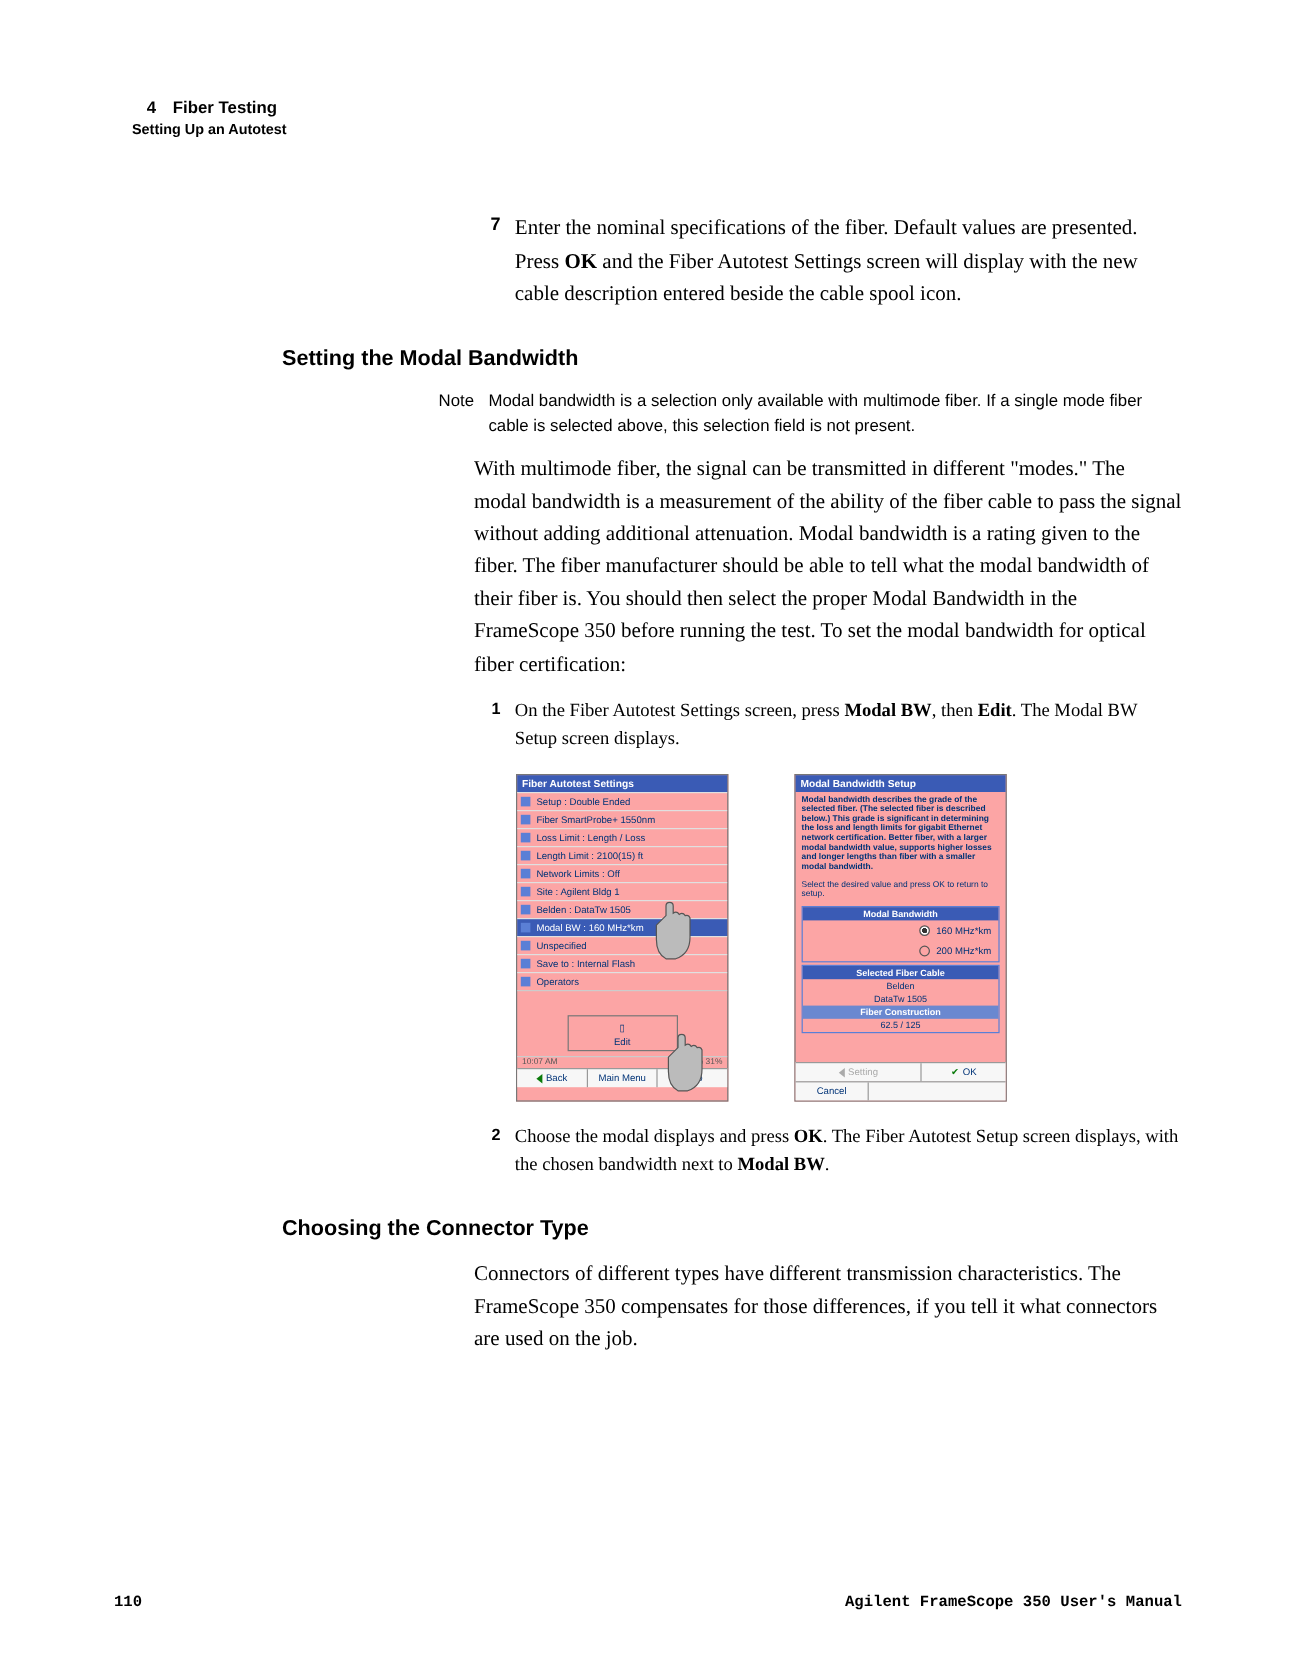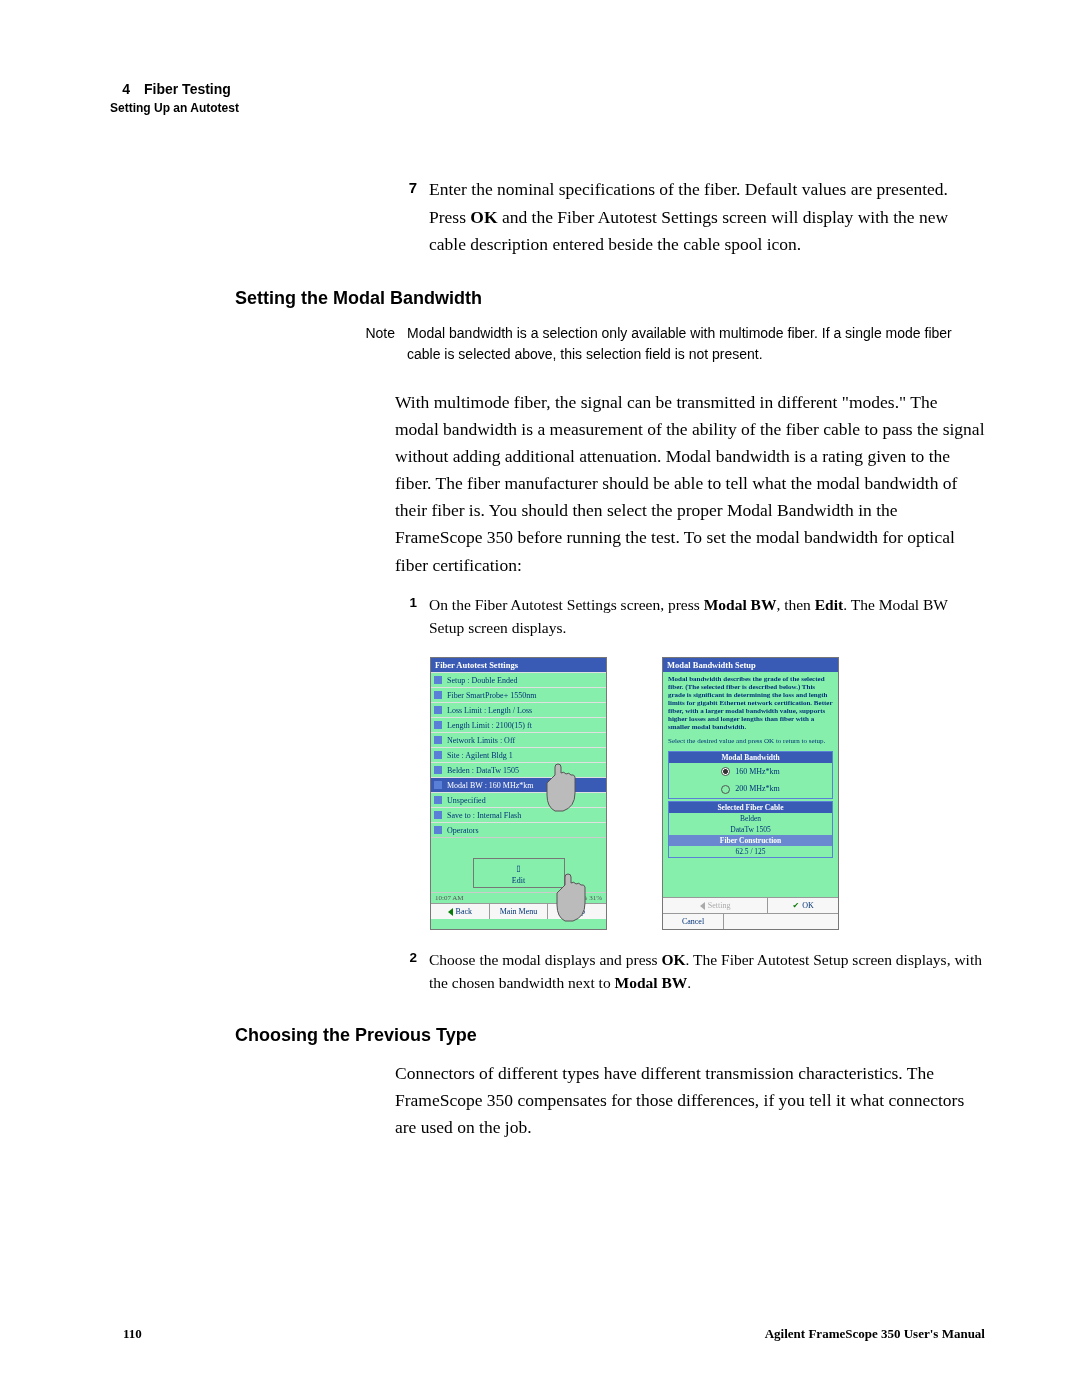--- a/index.html
+++ b/index.html
@@ -71,21 +71,21 @@
   }
   .h2 {
     font-family: Arial, Helvetica, sans-serif;
     font-weight: bold;
     font-size: 18px;
     margin: 30px 0 14px 125px;
   }
   .note-row {
     display: flex;
     margin-left: 240px;
-    margin-bottom: 24px;
+    margin-bottom: 12px;
   }
   .note-label {
     font-family: Arial, Helvetica, sans-serif;
     font-size: 14px;
     width: 45px;
     flex-shrink: 0;
     text-align: right;
     margin-right: 12px;
     line-height: 1.5;
   }
@@ -101,23 +101,23 @@
     margin-bottom: 14px;
   }
   .figrow {
     display: flex;
     gap: 55px;
     margin: 12px 0 18px 320px;
   }
   .screen {
     width: 175px;
     border: 1px solid #777;
-    font-family: Liberation Serif, serif;
+    font-family: Liberation Sans, sans-serif;
     font-size: 8px;
-    background: #86efac;
+    background: #fca5a5;
     position: relative;
     color: #003377;
   }
   .scr-title {
     background: #3a5bb5;
     color: #fff;
     font-weight: bold;
     padding: 2px 4px;
     font-size: 8.5px;
   }
@@ -206,21 +206,21 @@
   }
   .scr2-boxtitle {
     background: #3a5bb5;
     color: #fff;
     font-weight: bold;
     font-size: 7.5px;
     padding: 1px 0;
   }
   .scr2-radio {
     padding: 4px 6px;
-    text-align: center;
+    text-align: right;
     font-size: 8px;
   }
   .scr2-radio::before {
     content: "";
     display: inline-block;
     width: 7px;
     height: 7px;
     border: 1px solid #555;
     border-radius: 50%;
     margin-right: 5px;
@@ -233,24 +233,23 @@
     font-size: 7.5px;
     padding: 1px 0;
   }
   .footer {
     position: absolute;
     bottom: 55px;
     left: 95px;
     right: 95px;
     display: flex;
     justify-content: space-between;
-    font-family: Liberation Serif, serif;
+    font-family: Liberation Mono, monospace;
     font-size: 13px;
     font-weight: bold;
-    margin-left: 28px;
   }
   b { font-weight: bold; }
 </style>
 </head>
 <body>
 
 <div class="page">
 
   <div class="header">
     <span class="chapnum">4</span><span>Fiber Testing</span>
@@ -364,21 +363,21 @@
 
   <div class="body-col">
     <div class="list-row">
       <div class="list-num-small">2</div>
       <div class="list-text-small">
         <span>Choose the modal displays and press </span><b>OK</b><span>. The Fiber Autotest Setup screen displays, with the chosen bandwidth next to </span><b>Modal BW</b><span>.</span>
       </div>
     </div>
   </div>
 
-  <div class="h2">Choosing the Previous Type</div>
+  <div class="h2">Choosing the Connector Type</div>
   <div class="para">Connectors of different types have different transmission characteristics. The FrameScope 350 compensates for those differences, if you tell it what connectors are used on the job.</div>
 
   <div class="footer">
     <span>110</span>
     <span>Agilent FrameScope 350 User's Manual</span>
   </div>
 
 </div>
 
 </body></html>

